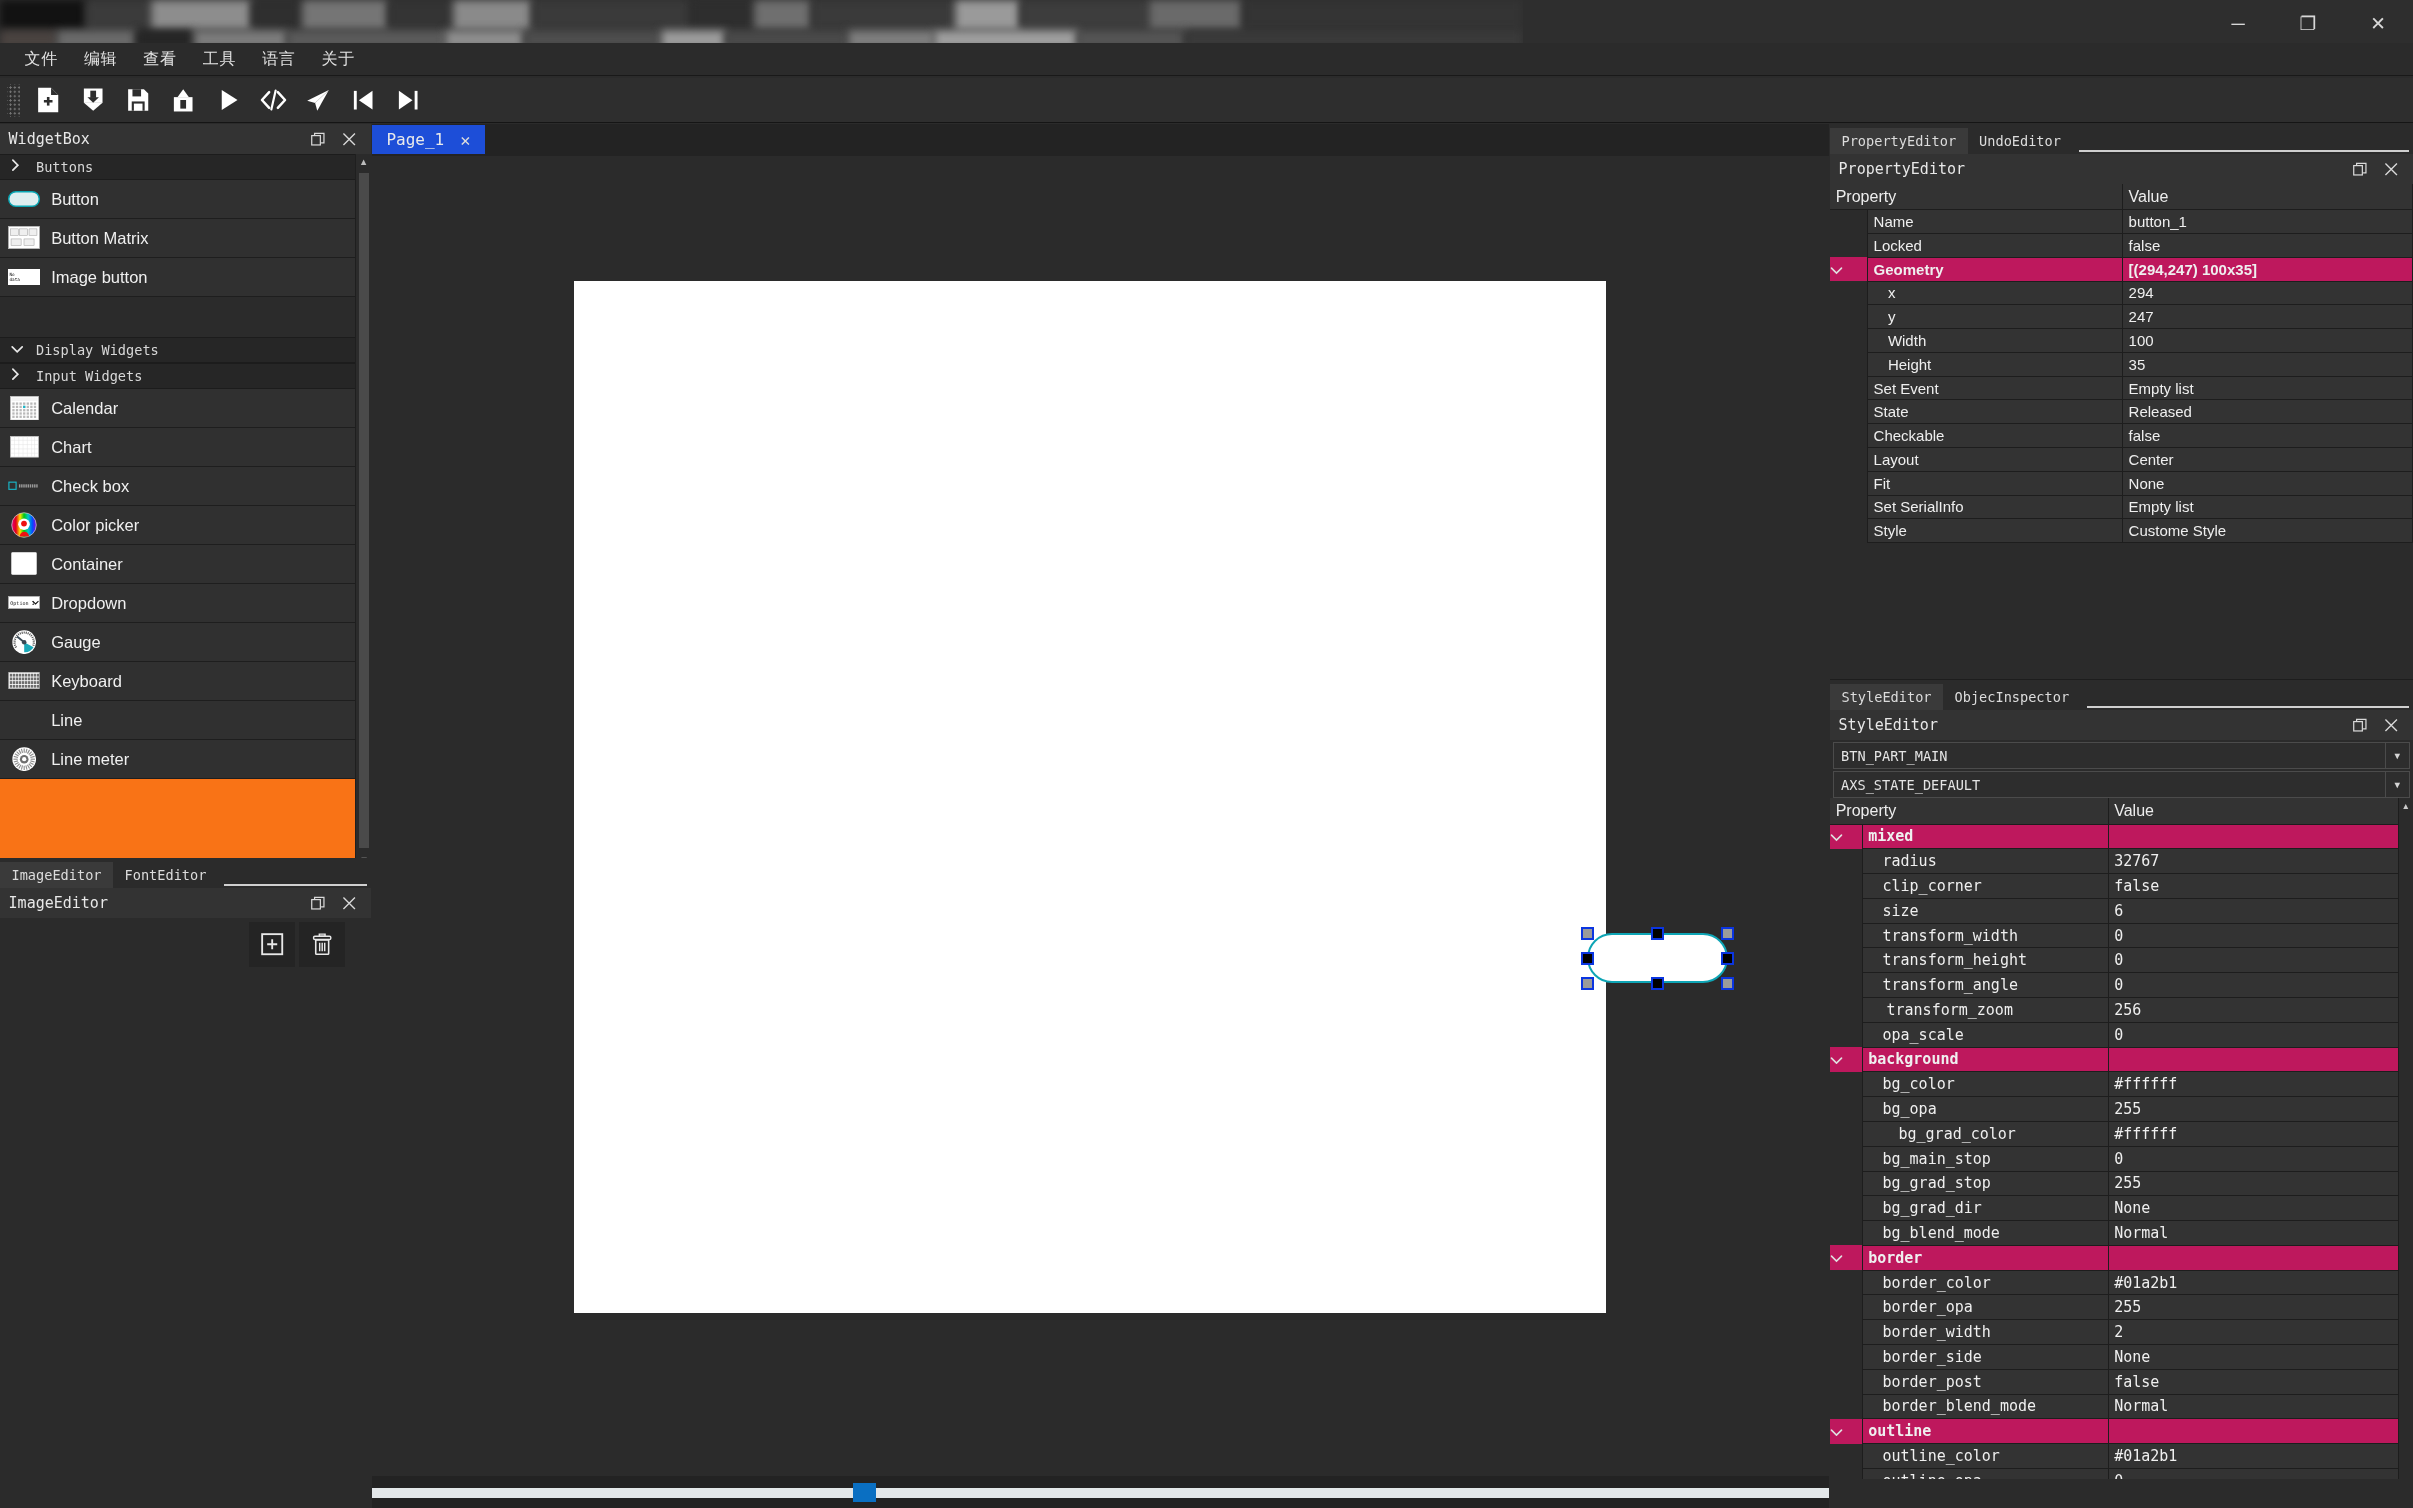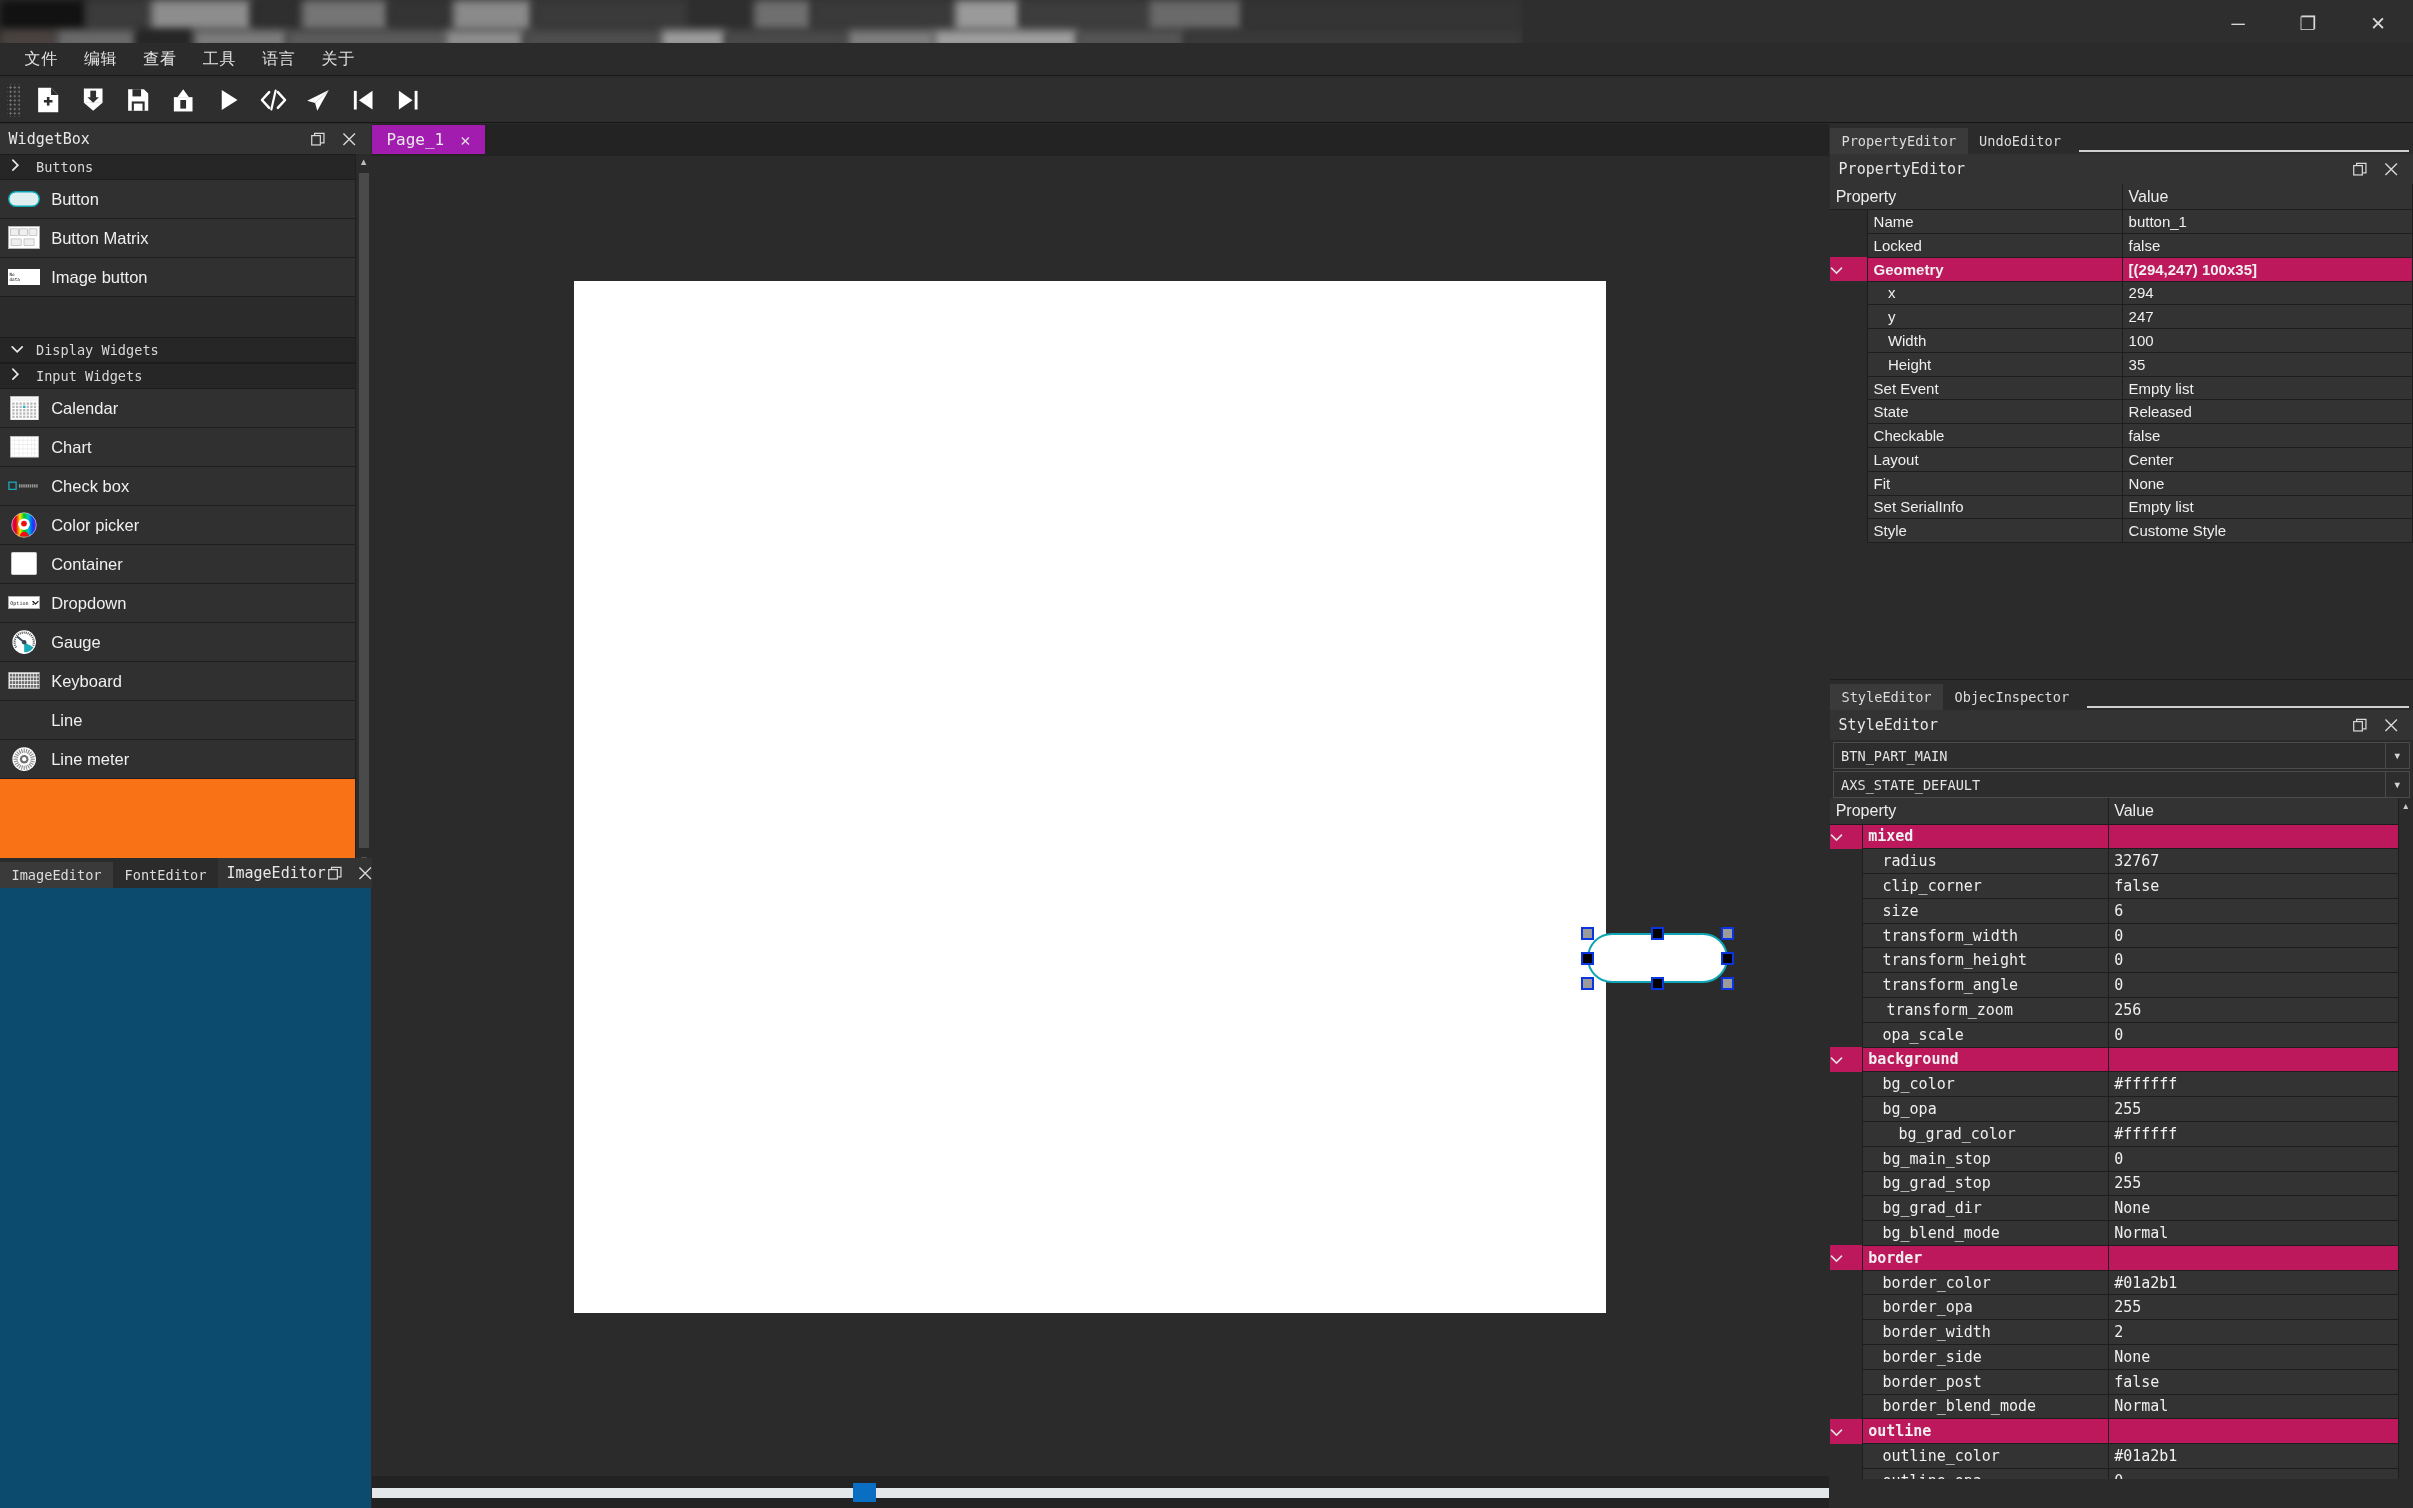--- a/index.html
+++ b/index.html
@@ -108,35 +108,35 @@
   #wb-scroll {
     position:absolute; right:0; top:0; width:16px; height:100%;
     background:#2b2b2b; border-left:0.7px solid #1f1f1f;
   }
   #wb-scroll .arrow { height:16px; display:flex; align-items:center; justify-content:center; color:#bdbdbd; font-size:9.3px;}
   #wb-scroll .thumb { position:absolute; left:2.9px; top:18.7px; width:10px; height:675px; background:#4a4a4a;}
 
   
   #imageeditor {
     position:absolute; left:0; top:858px; width:371px; height:651px;
-    background:#0c4a6e; display:flex; flex-direction:row;
+    background:#fef9c3; display:flex; flex-direction:column;
   }
   #ie-toolrow { height:53px; background:#2b2b2b; display:flex; justify-content:flex-end; align-items:center; gap:4.3px; padding-right:26px;}
   .ie-btn { width:46px; height:45px; background:#242424; display:flex; align-items:center; justify-content:center;}
   #ie-body { flex:1; background:#2b2b2b;}
 
   
   #center {
     position:absolute; left:372px; top:124px; width:1457px; height:1385px;
     background:#232323;
   }
   #doc-tabs { height:30px; display:flex; align-items:flex-end; background:#232323;}
   .doc-tab {
     display:flex; align-items:center; gap:16px; padding:0 14.4px; height:29px;
-    background:#a21caf; font-family:"DejaVu Sans Mono", monospace; font-size:16px; color:#eaeaea;margin-top:32px;
+    background:#1d4ed8; font-family:"DejaVu Sans Mono", monospace; font-size:16px; color:#eaeaea;margin-top:32px;
   }
   .doc-tab .x { font-size:17px; color:#dcdcdc;}
   #canvas-area {
     position:absolute; left:0; top:32px; right:0; bottom:33px;
     background:#2b2b2b; overflow:hidden;
   }
   #canvas-page {
     position:absolute; left:202px; top:125px; width:1032px; height:1032px;
     background:#ffffff;
   }

